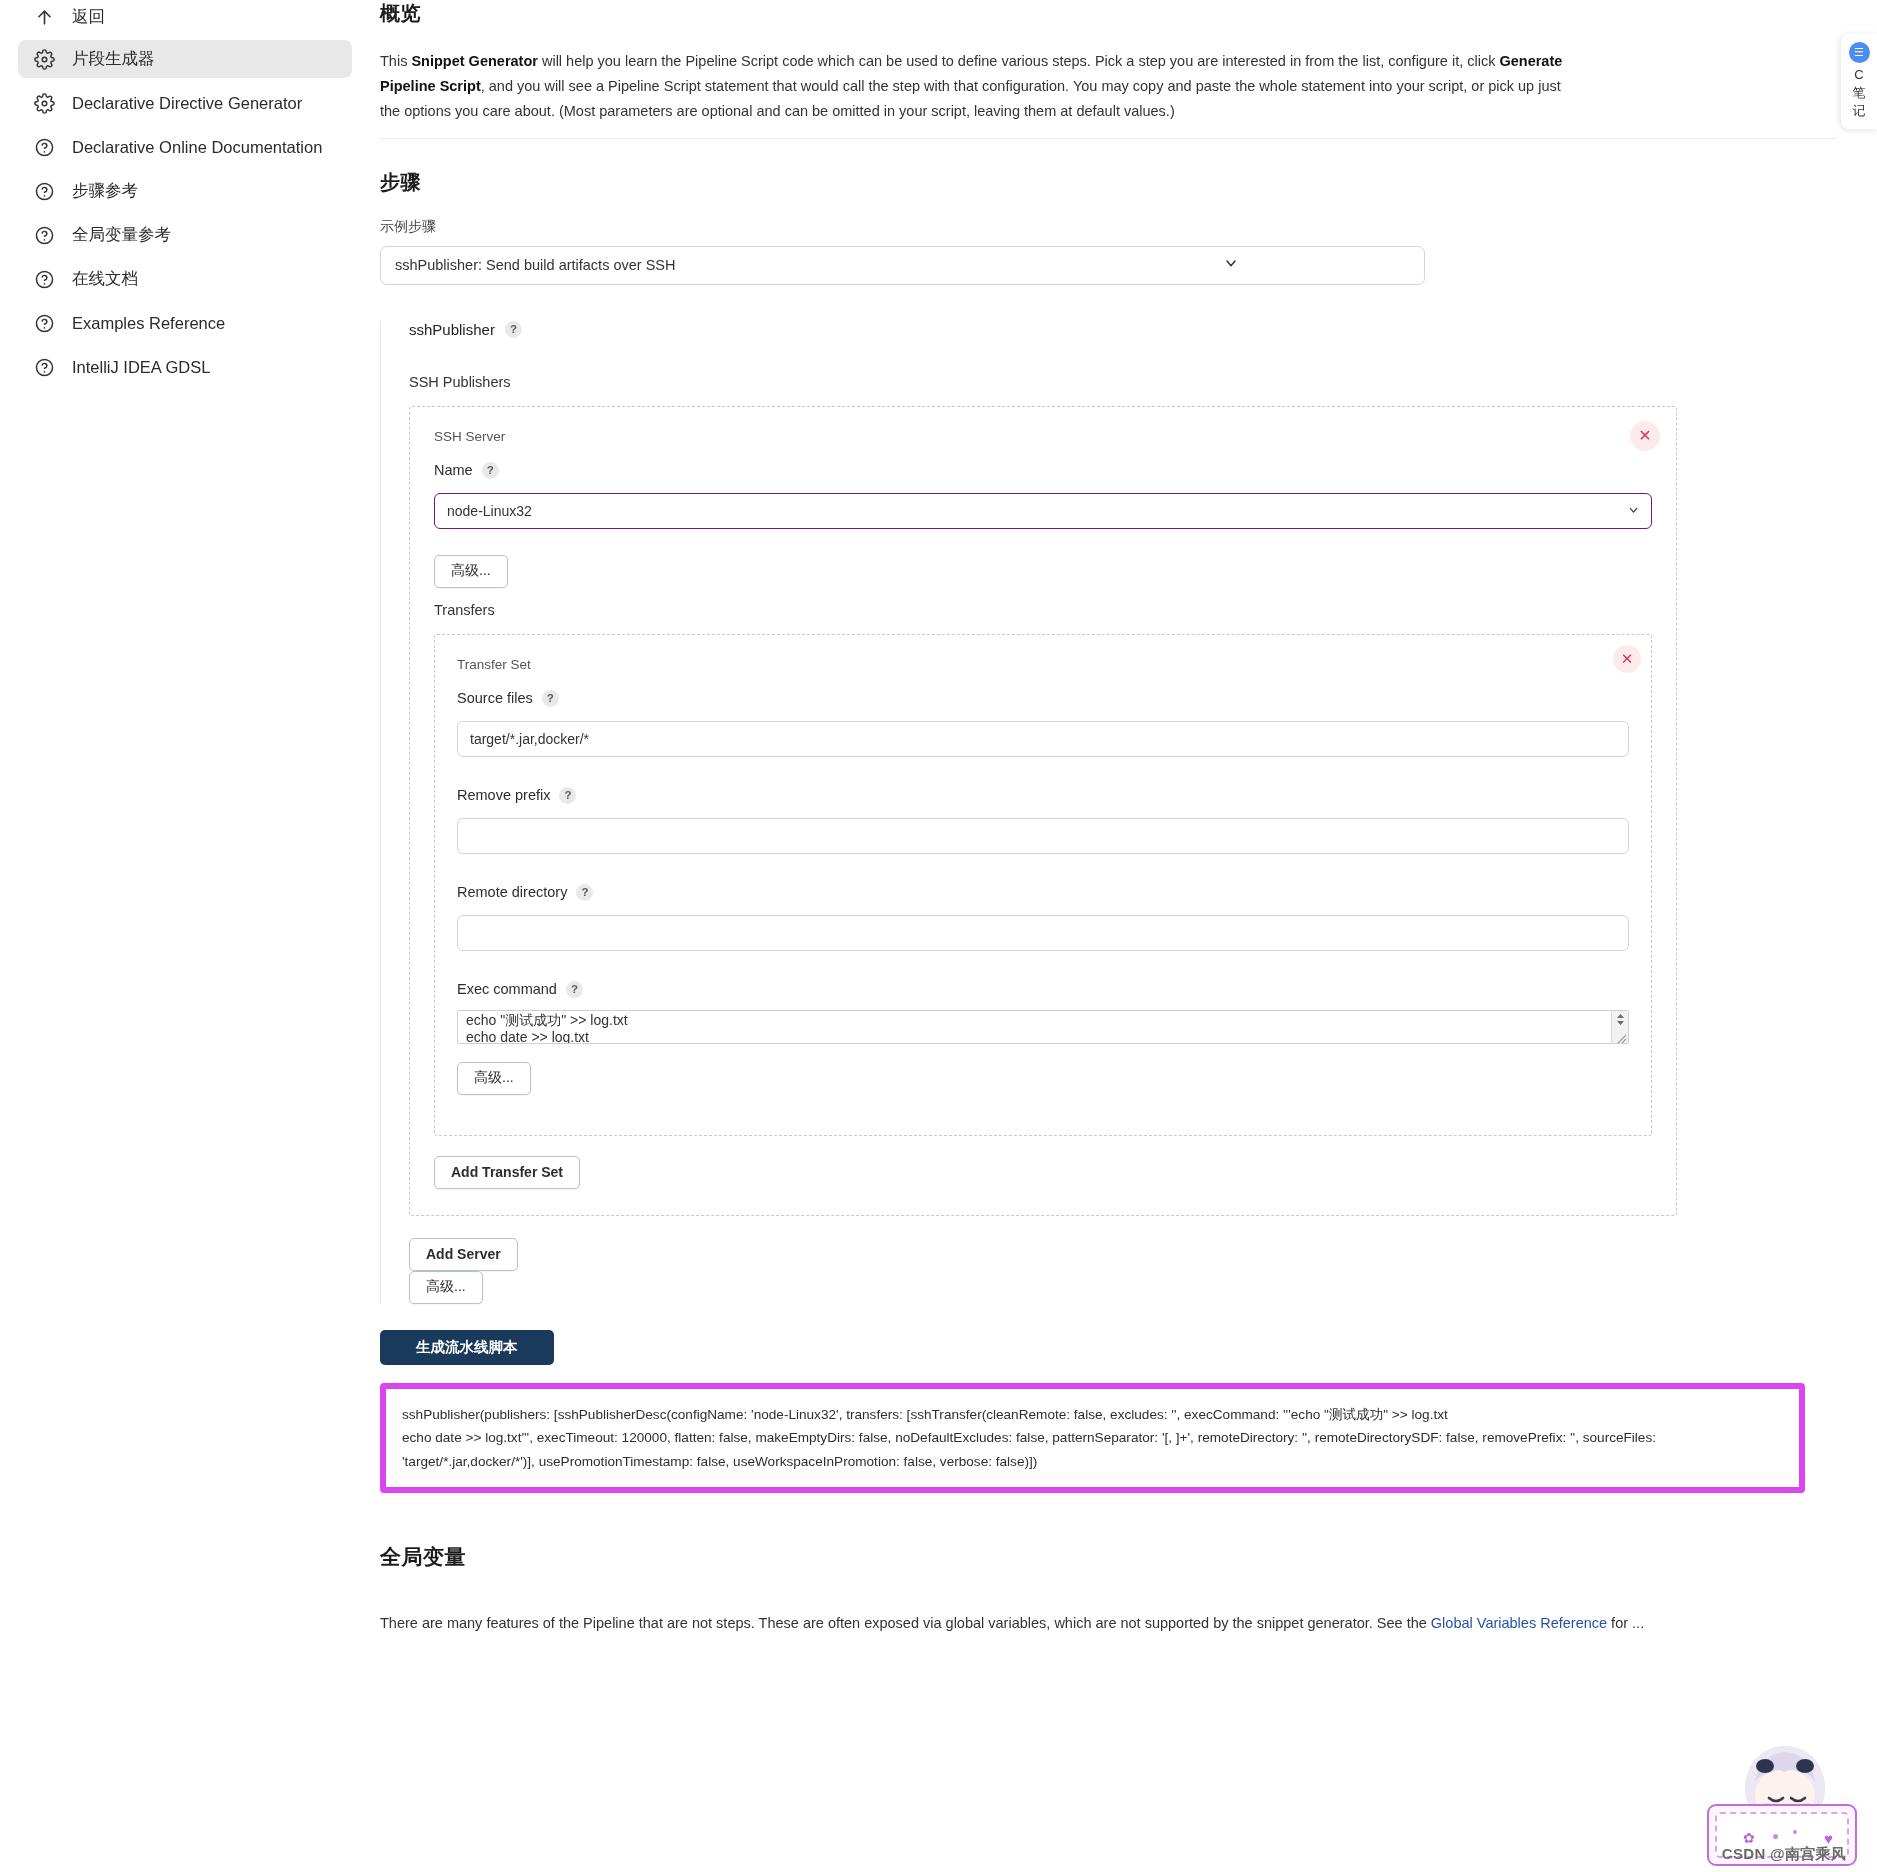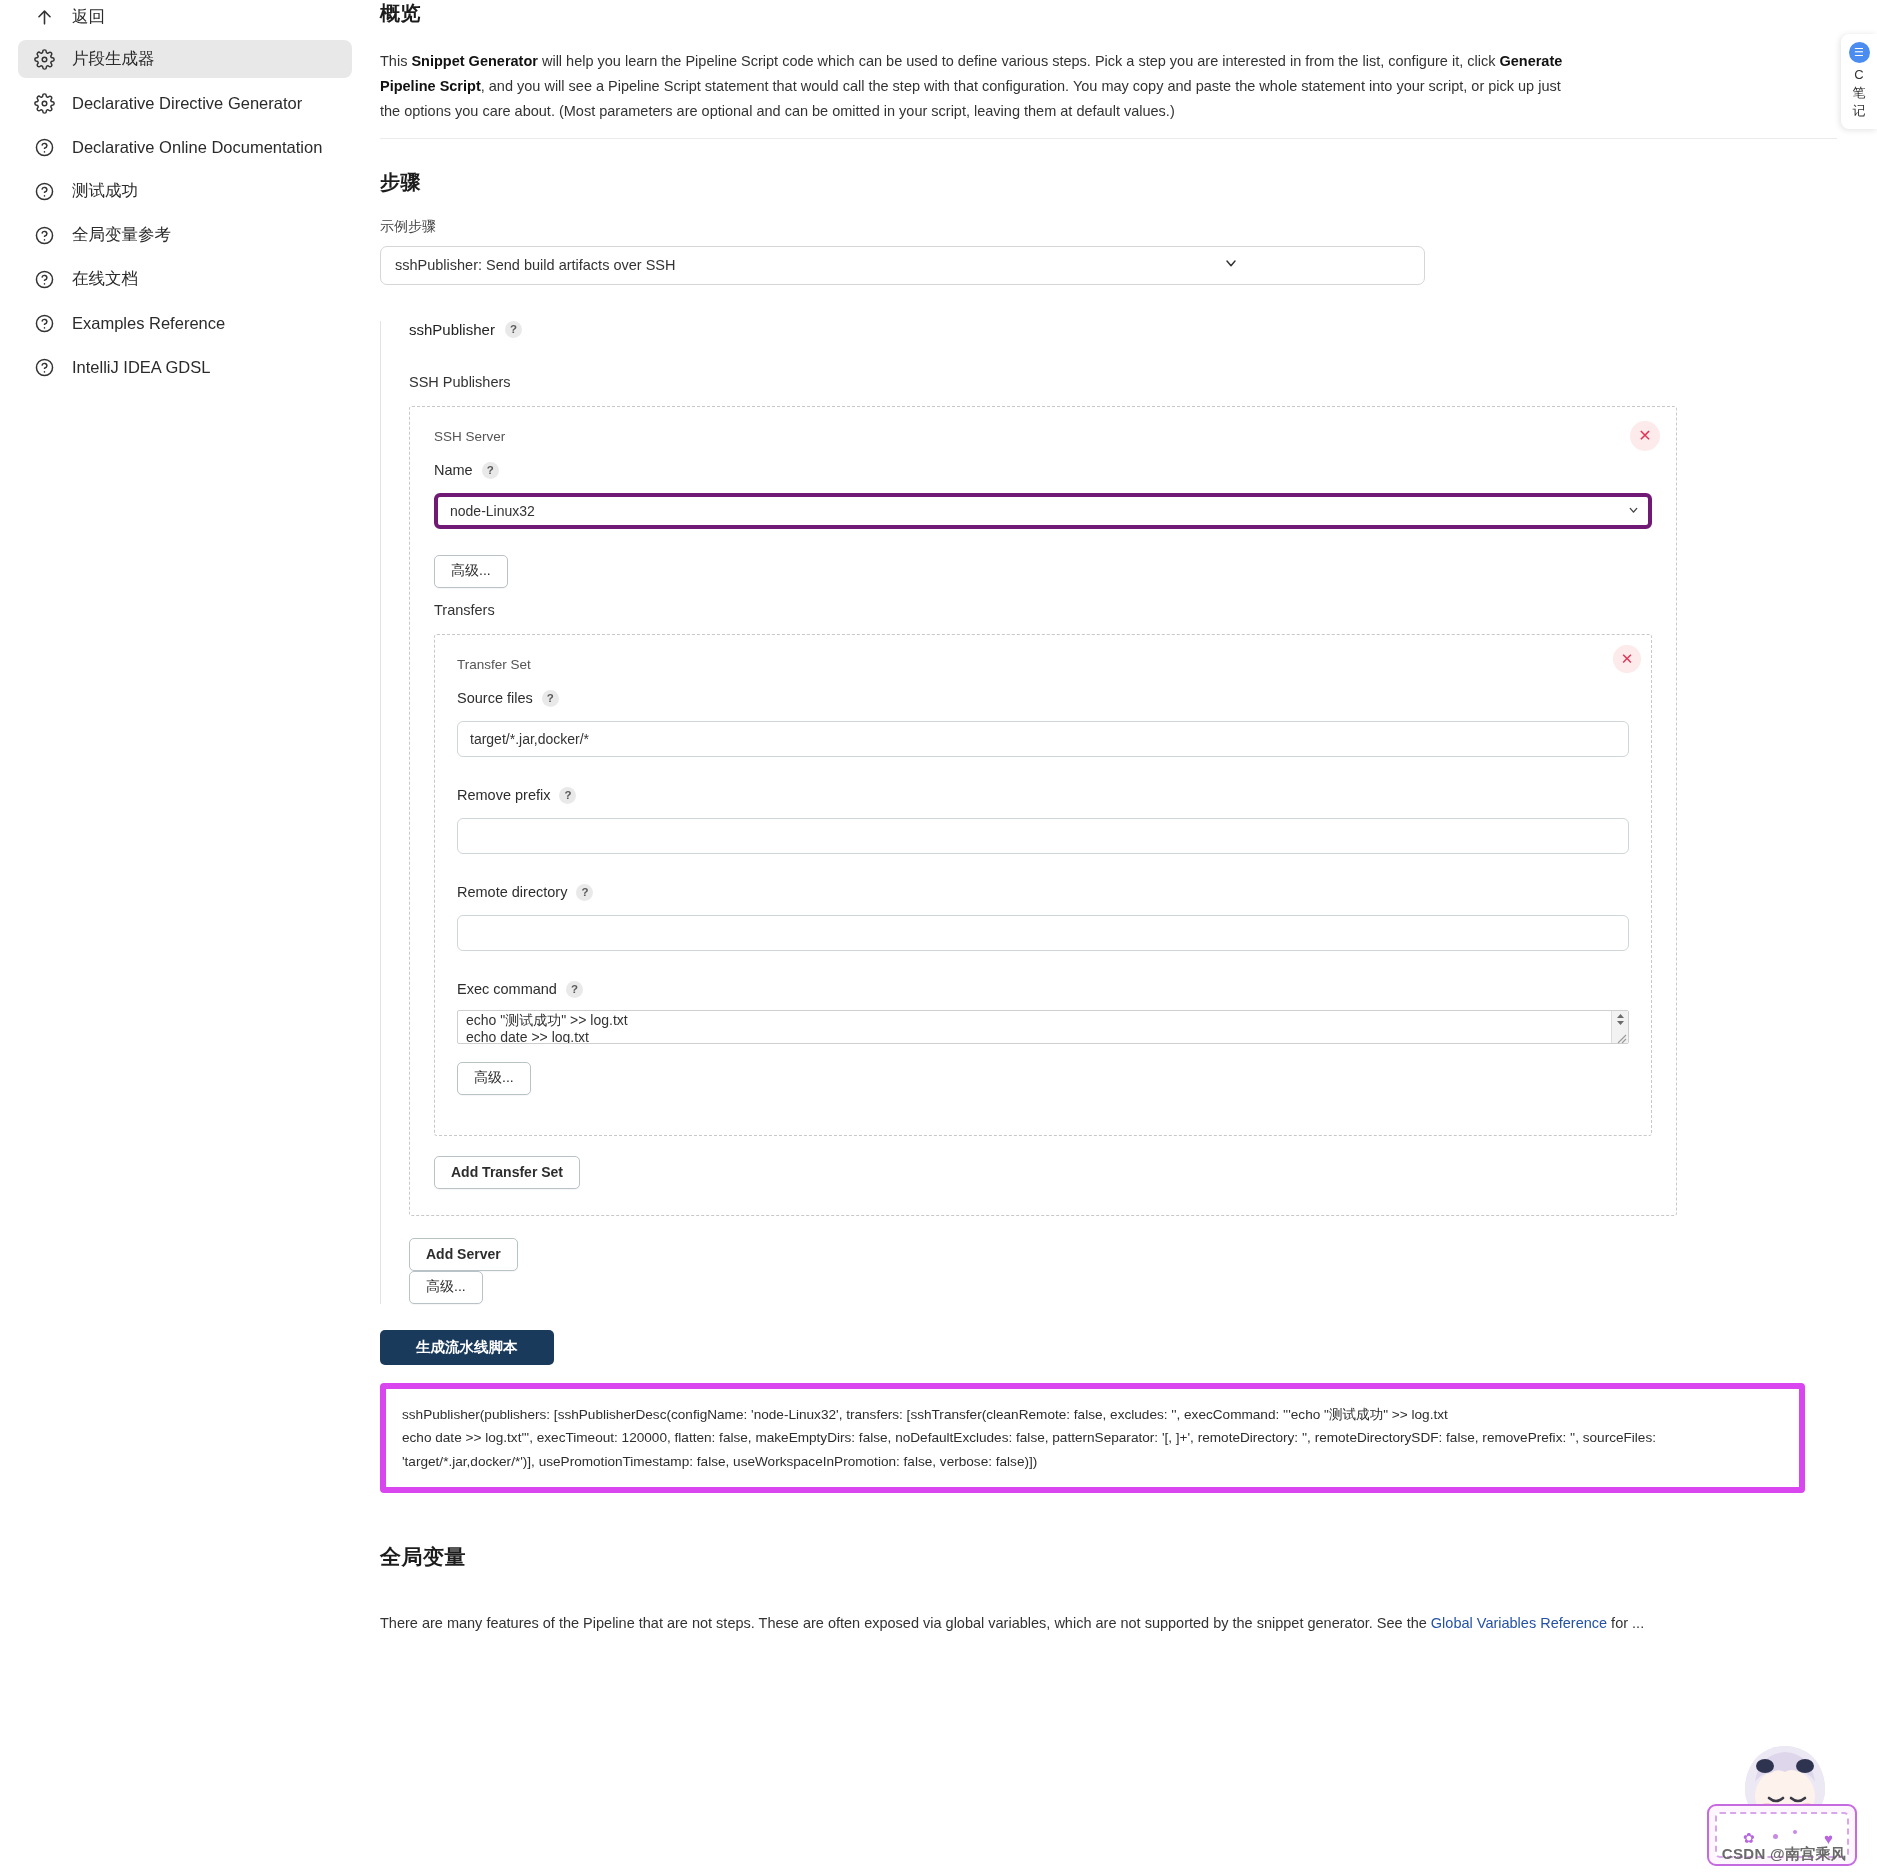--- a/index.html
+++ b/index.html
@@ -138,21 +138,21 @@
     color: #333;
     padding: 0 12px;
     margin-top: 14px;
     font-family: "Liberation Sans", sans-serif;
   }
   input.text::placeholder { color: #9a9a9a; }
 
   .srv-select-wrap { position: relative; margin-top: 14px; }
   select.srv-select {
     width: 100%; height: 36px;
-    border: 4px solid #701a75; border-radius: 6px;
+    border: 1px solid #701a75; border-radius: 6px;
     background: #fff; font-size: 14px; color: #333;
     padding: 0 12px; appearance: none; -webkit-appearance: none;
     font-family: "Liberation Sans", sans-serif; cursor: pointer;
   }
   .srv-chev { position: absolute; right: 12px; top: 50%; transform: translateY(-50%); pointer-events: none; color: #444; font-size: 11px; }
 
   .btn {
     background: #fff;
     border: 1px solid #b9c2c6;
     border-radius: 5px;
@@ -317,21 +317,21 @@
     </div>
 
     <div class="side-item">
       <span class="side-icon">
         <svg width="21" height="21" viewBox="0 0 24 24" fill="none" stroke="#333" stroke-width="1.7">
             <circle cx="12" cy="12" r="9.2"></circle>
             <path d="M9.3 9.2a2.8 2.8 0 0 1 5.45.9c0 1.9-2.75 2.7-2.75 2.7" stroke-linecap="round"></path>
             <circle cx="12" cy="17" r="0.9" fill="#333" stroke="none"></circle>
           </svg>
       </span>
-      <span class="side-label">测试成功</span>
+      <span class="side-label">步骤参考</span>
     </div>
 
     <div class="side-item">
       <span class="side-icon">
         <svg width="21" height="21" viewBox="0 0 24 24" fill="none" stroke="#333" stroke-width="1.7">
             <circle cx="12" cy="12" r="9.2"></circle>
             <path d="M9.3 9.2a2.8 2.8 0 0 1 5.45.9c0 1.9-2.75 2.7-2.75 2.7" stroke-linecap="round"></path>
             <circle cx="12" cy="17" r="0.9" fill="#333" stroke="none"></circle>
           </svg>
       </span>

